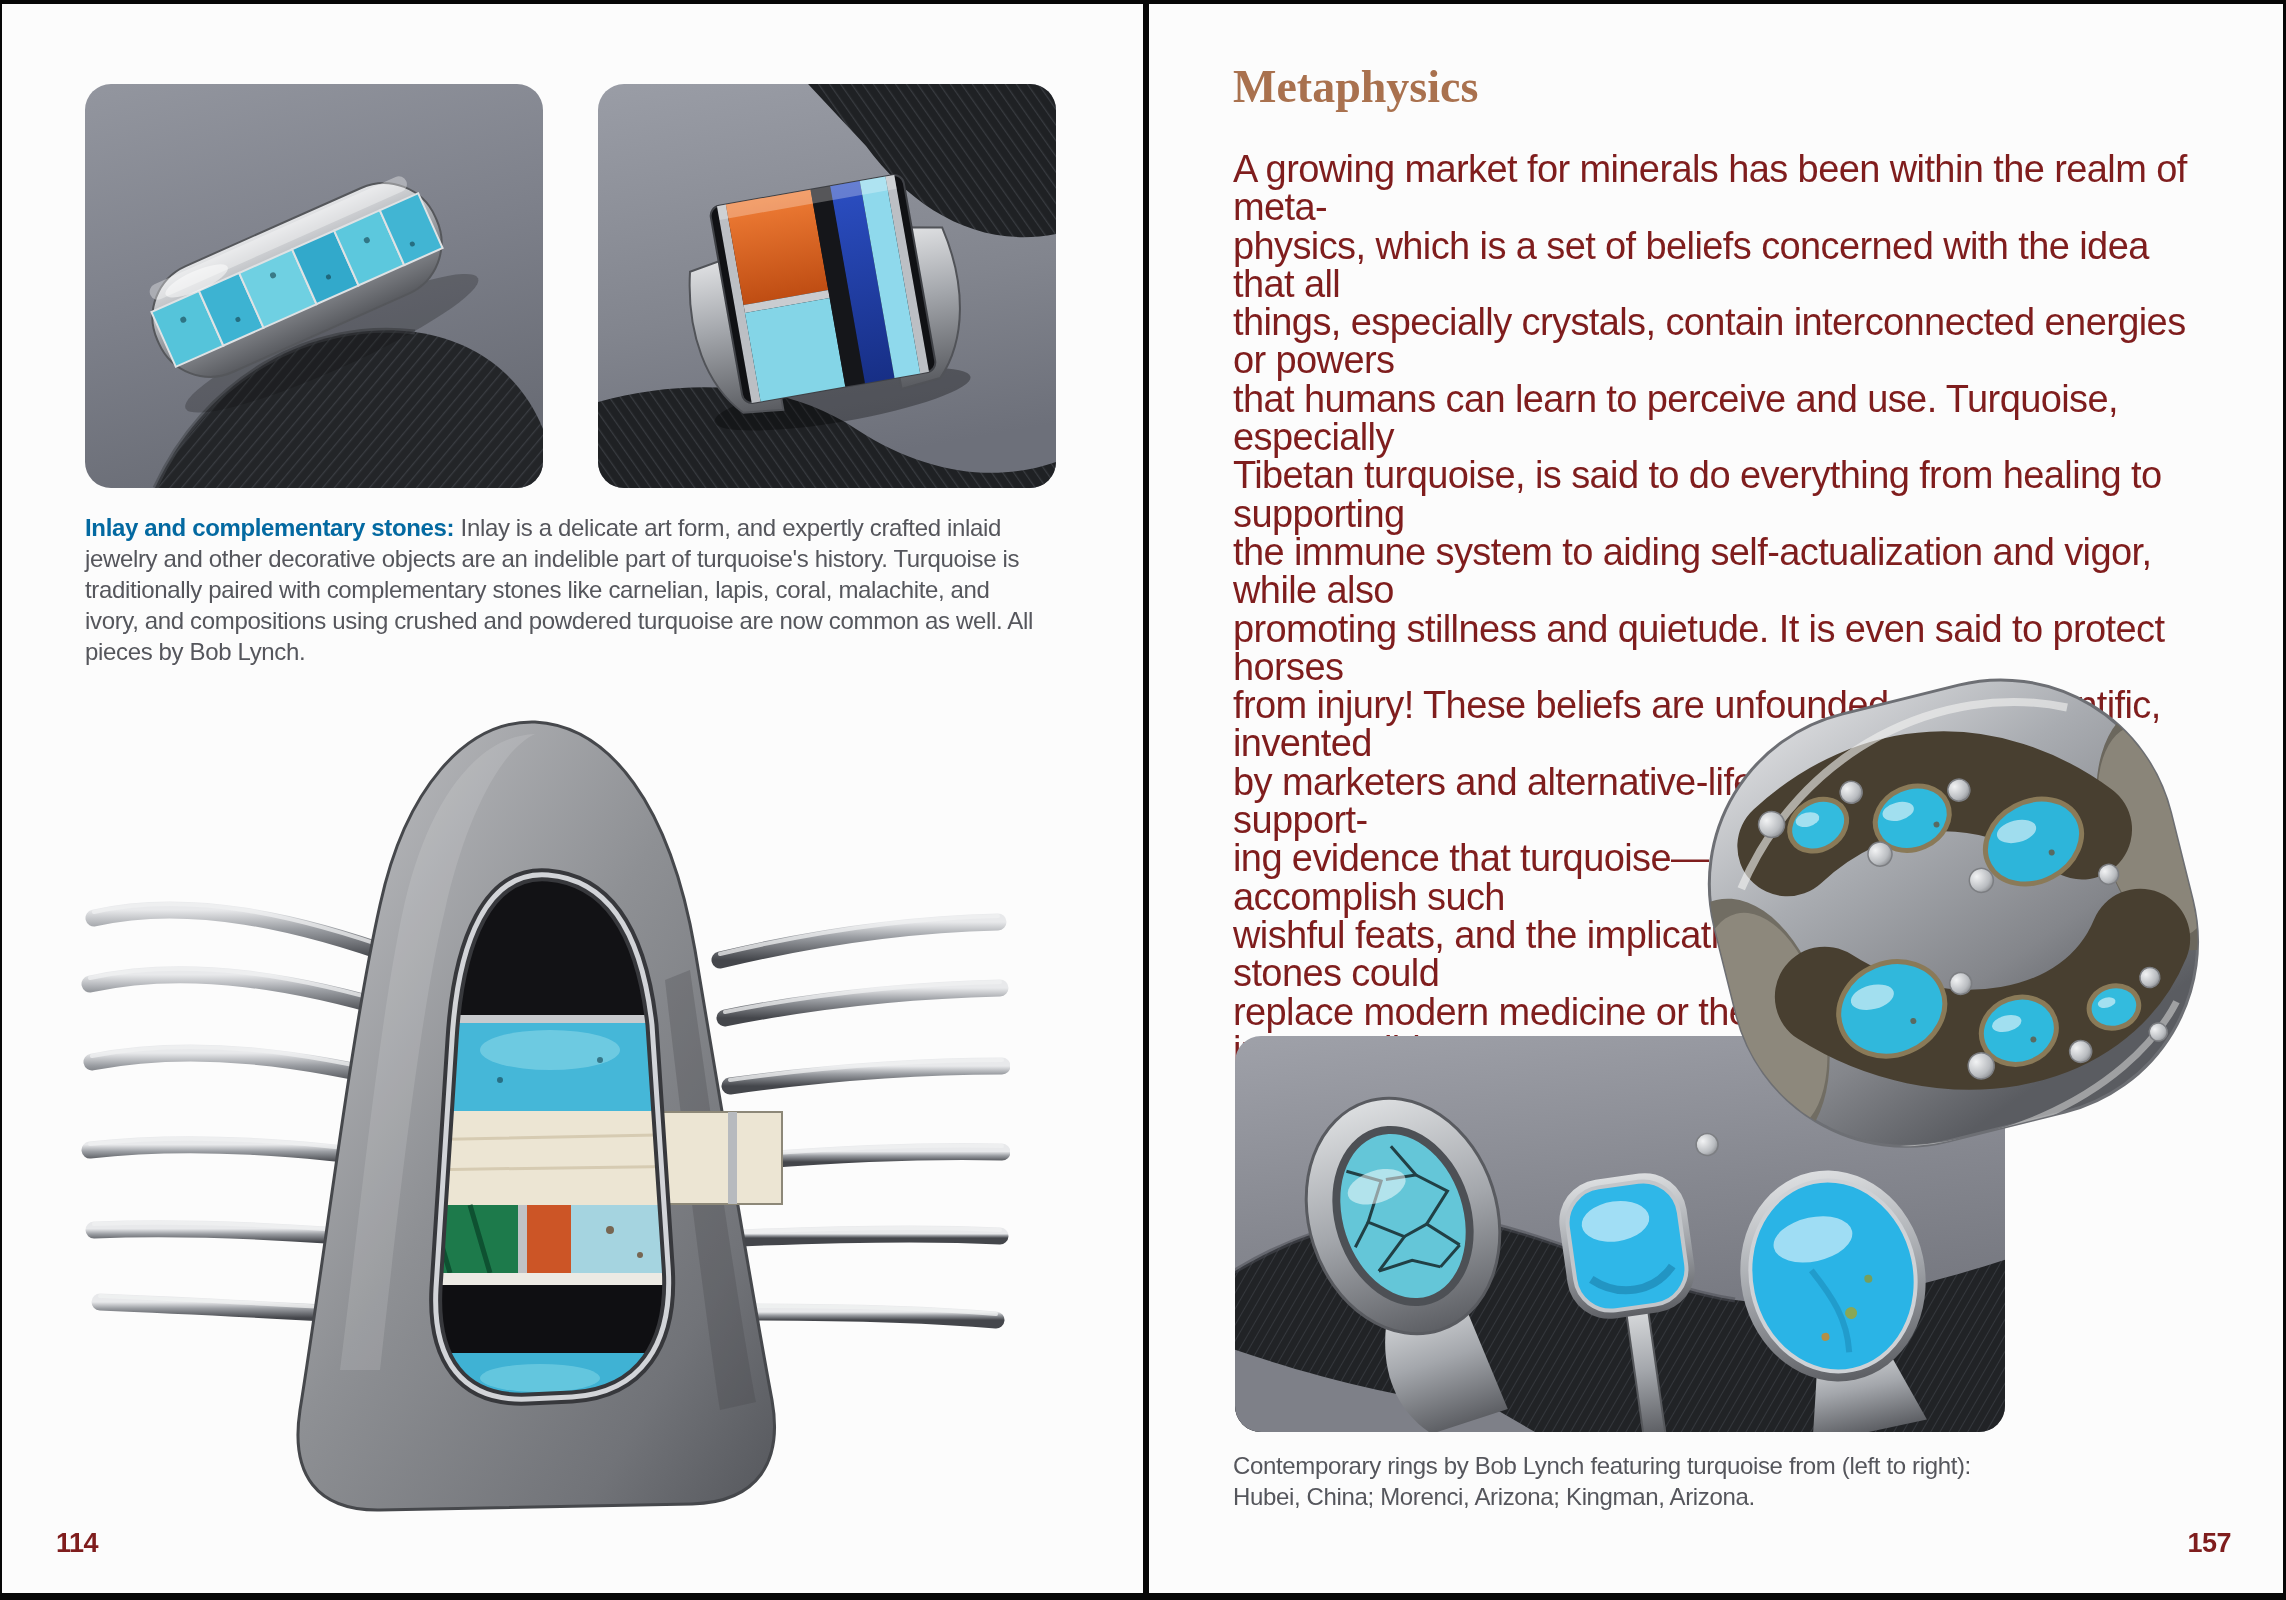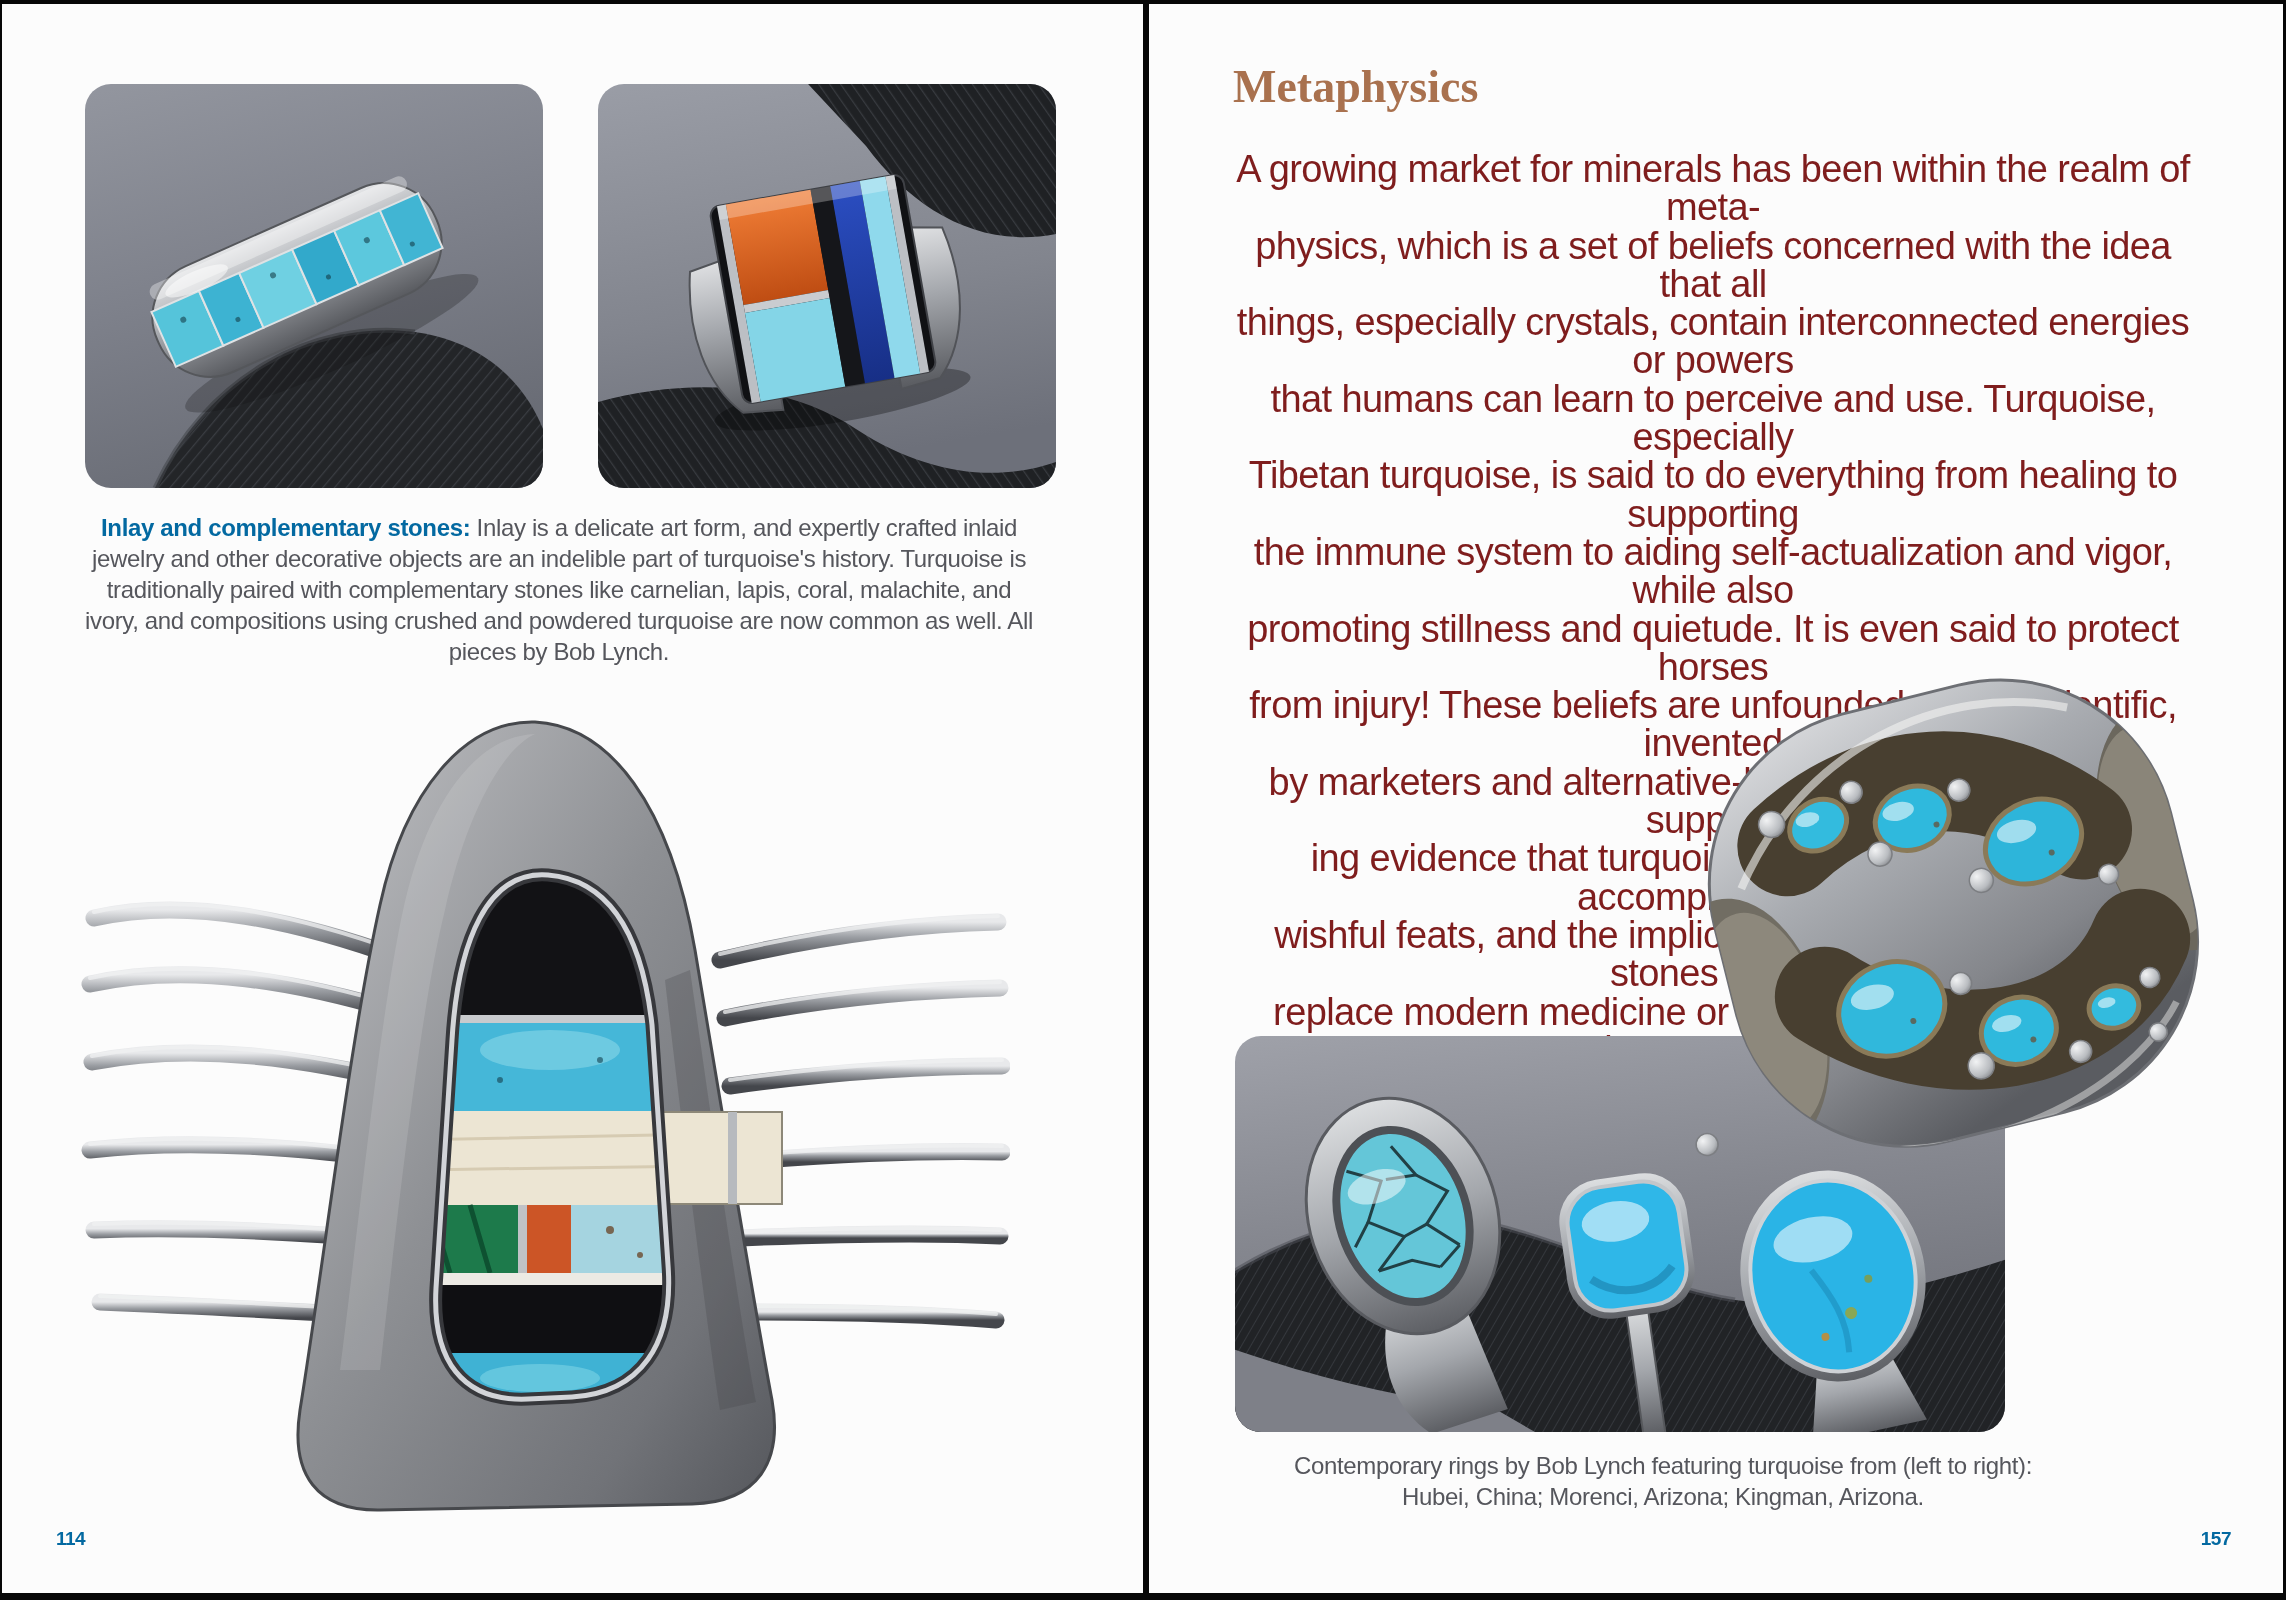--- a/index.html
+++ b/index.html
@@ -1,39 +1,39 @@
 <!DOCTYPE html>
 <html><head>
 <meta charset="utf-8">
 <style>
   html,body{margin:0;padding:0;}
   body{
     width:2286px;height:1600px;position:relative;background:#070707;
     font-family:"Liberation Sans",sans-serif;overflow:hidden;
   }
-  .page{position:absolute;top:4px;height:1589px;background:#fcfcfc;text-align:center;}
+  .page{position:absolute;top:4px;height:1589px;background:#fcfcfc;}
   .page-left{left:2px;width:1141px;}
   .page-right{left:1149px;width:1134px;}
   .abs{position:absolute;}
   .photo{position:absolute;border-radius:26px;overflow:hidden;}
   .photo svg{display:block;}
   .caption{
     color:#55565c;font-size:24px;line-height:31px;letter-spacing:-0.35px;
   }
   .caption b{color:#0369a1;font-weight:bold;}
   .prelines{white-space:pre-line;}
   .heading{
     font-family:"Liberation Serif",serif;font-weight:bold;
     font-size:46px;color:#a9714e;letter-spacing:0;
   }
   .bodytext{
     color:#7f1d1d;font-size:38px;line-height:38.3px;letter-spacing:-0.6px;
     white-space:pre-line;
   }
-  .pageno{color:#0369a1;font-size:19px;font-weight:bold;letter-spacing:-0.5px;}
+  .pageno{color:#7f1d1d;font-size:27px;font-weight:bold;letter-spacing:-0.5px;}
 </style>
 </head>
 <body>
 
 <div class="page page-left">
 
   <div class="photo" style="left:83px;top:80px;width:458px;height:404px;">
     <svg width="458" height="404" viewBox="0 0 458 404">
       <defs>
         <linearGradient id="suedeA" x1="0" y1="0" x2="0.3" y2="1">

